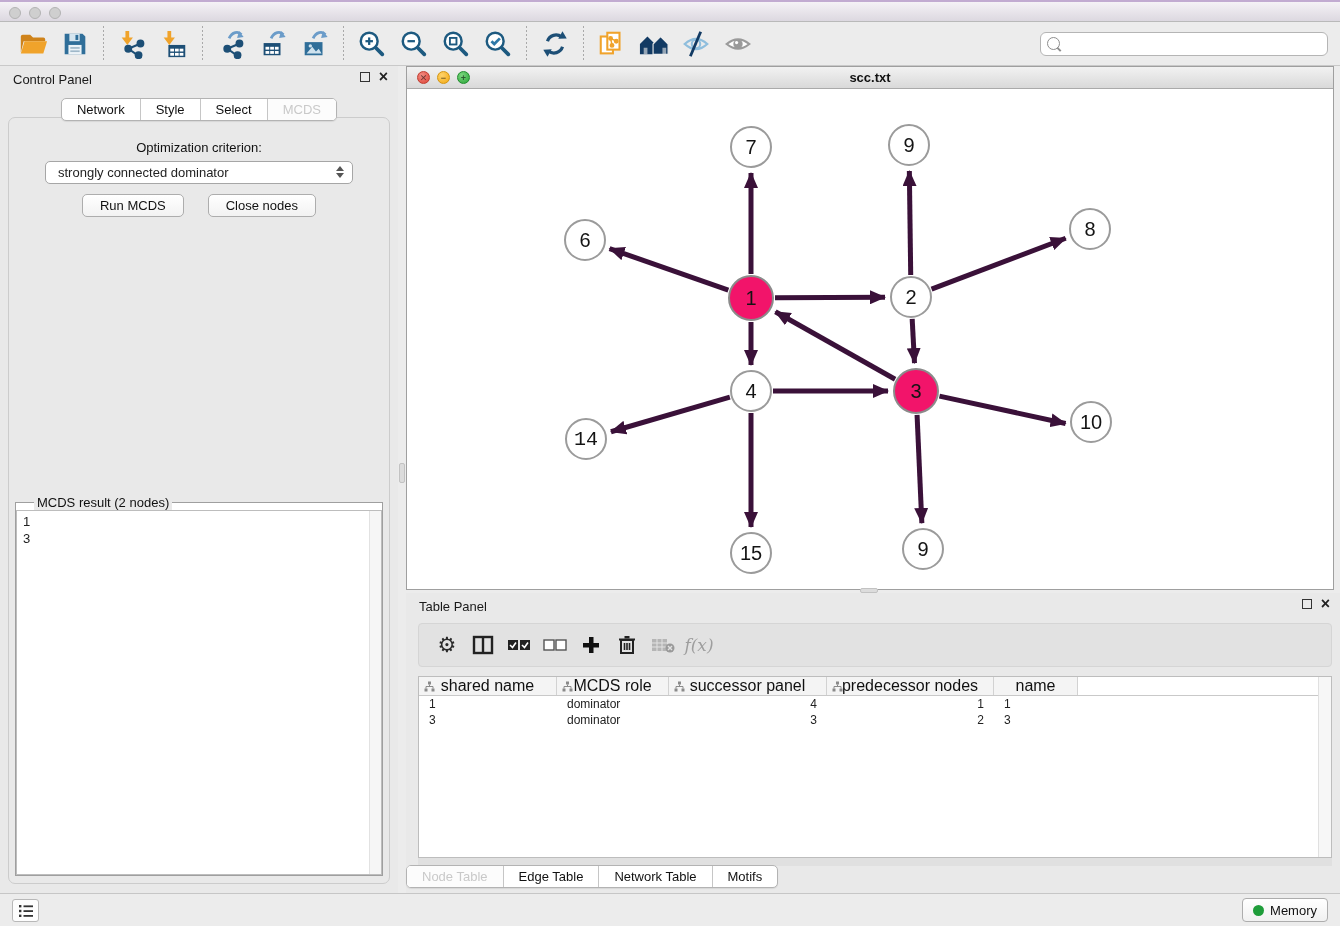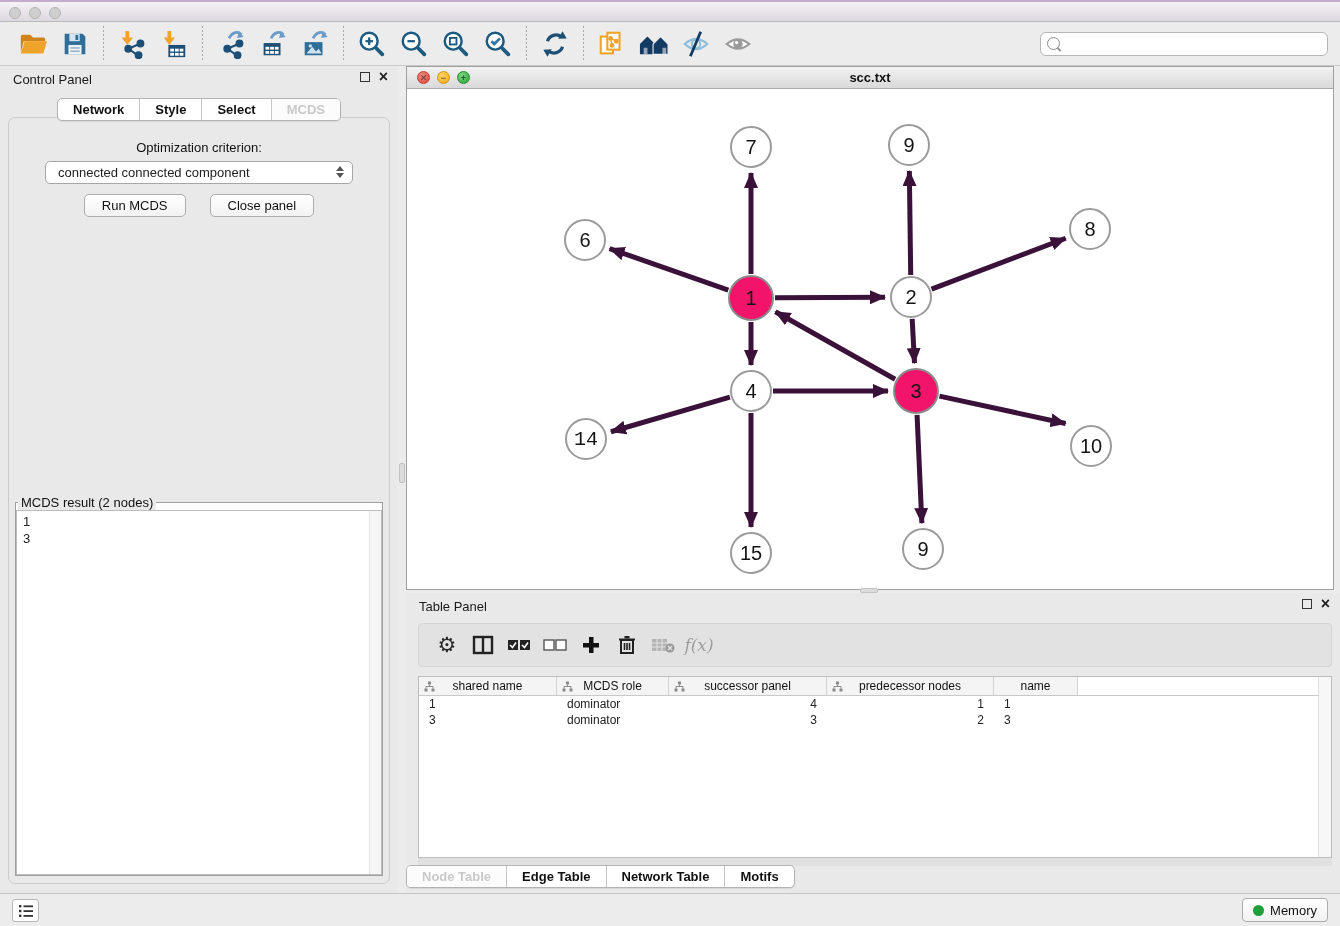--- a/index.html
+++ b/index.html
@@ -37,21 +37,21 @@
   
   #control-panel { position:absolute; left:0; top:66px; width:398px; height:827px; background:#e9e9e9; }
   .panel-head { position:absolute; left:0; top:0; width:100%; height:26px; }
   .panel-title { position:absolute; left:13px; top:6px; font-size:13px; color:#1a1a1a; }
   .panel-icons { position:absolute; right:10px; top:6px; display:flex; gap:9px; align-items:center; }
   .float-ico { width:10px; height:10px; border:1.6px solid #333; display:inline-block; }
   .close-ico { font-size:16px; font-weight:bold; color:#222; line-height:10px; }
 
   .seg-control { display:inline-flex; background:#fff; border:1px solid #b3b3b3;
     border-radius:5px; overflow:hidden; font-size:13px; box-shadow:0 1px 1px rgba(0,0,0,.08); }
-  .seg { padding:3px 15px; border-right:1px solid #c6c6c6; font-weight:bold; color:#111; white-space:nowrap; }
+  .seg { padding:3px 15px; border-right:1px solid #c6c6c6; font-weight:normal; color:#111; white-space:nowrap; }
   .seg:last-child { border-right:none; }
   .seg.active { color:#c9c9c9; background:#fcfcfc; }
 
   #cp-tabs { position:absolute; top:32px; left:0; width:100%; text-align:center; z-index:2; }
   #cp-body { position:absolute; left:8px; top:51px; right:8px; bottom:9px;
     background:#e9e9e9; border:1px solid #cccccc; border-radius:7px; }
   #opt-label { position:absolute; top:22px; width:100%; text-align:center; font-size:13px; color:#111; }
   #criterion { position:absolute; left:36px; right:36px; top:43px; height:23px; background:#fff;
     border:1px solid #a6a6a6; border-radius:5px; display:flex; align-items:center;
     padding:0 24px 0 12px; font-size:13px; }
@@ -59,21 +59,21 @@
   .tri-up { width:0; height:0; border-left:4px solid transparent; border-right:4px solid transparent;
     border-bottom:5px solid #555; }
   .tri-dn { width:0; height:0; border-left:4px solid transparent; border-right:4px solid transparent;
     border-top:5px solid #555; }
   #cp-buttons { position:absolute; top:76px; width:100%; display:flex; justify-content:center; gap:24px; }
   .pbtn { background:linear-gradient(#ffffff,#f2f2f2); border:1px solid #adadad; border-radius:5px;
     font-size:13px; padding:3px 17px; color:#111; }
 
   #result-box { position:absolute; left:6px; right:6px; top:377px; bottom:7px;
     border:1px solid #9f9f9f; background:#fff; }
-  #result-box legend { font-size:13px; padding:0 3px; margin-left:2px; color:#111; background:#e9e9e9; }
+  #result-box legend { font-size:13px; padding:0 3px; margin-left:18px; color:#111; background:#e9e9e9; }
   #result-inner { position:absolute; left:0; right:0; top:0; bottom:0; background:#fff;
     border:1px solid #bdbdbd; overflow:hidden; }
   #mcds-result-text { padding:2px 6px; font-size:13px; line-height:17px; white-space:pre; }
   .vtrack { position:absolute; right:0; top:0; bottom:0; width:12px; background:#f6f6f6;
     border-left:1px solid #e2e2e2; }
 
   
   #network-window { position:absolute; left:406px; top:66px; width:928px; height:524px;
     background:#fff; border:1px solid #9f9f9f; }
   #nw-titlebar { position:absolute; left:0; top:0; width:100%; height:22px;
@@ -98,21 +98,21 @@
   
   #table-panel { position:absolute; left:406px; top:593px; width:934px; height:300px; background:#e9e9e9; }
   #tp-toolbar { position:absolute; left:12px; right:8px; top:30px; height:44px; background:#e2e2e2;
     border:1px solid #d5d5d5; border-radius:4px; display:flex; align-items:center; padding-left:10px; }
   .tp-btn { width:36px; height:36px; display:flex; align-items:center; justify-content:center; }
   .gear-glyph { font-size:21px; color:#2a2a2a; font-family:"DejaVu Sans",sans-serif; }
   .fx { font-family:"DejaVu Serif",serif; font-style:italic; font-size:17px; color:#9e9e9e; }
 
   #table-area { position:absolute; left:12px; right:8px; top:83px; height:182px; background:#fff;
     border:1px solid #bdbdbd; }
-  #tbl-header { display:flex; height:19px; border-bottom:1px solid #c9c9c9; background:#fff; font-size:12px; }
+  #tbl-header { display:flex; height:19px; border-bottom:1px solid #c9c9c9; background:#fff; font-size:16px; }
   .hcell { position:relative; background:#f4f4f4; border-right:1px solid #d2d2d2;
     display:flex; align-items:center; justify-content:center; color:#111; flex:none; }
   .hcell .tree { position:absolute; left:5px; top:4px; }
   .hfill { flex:1; background:#fff; }
   .trow { display:flex; height:16px; font-size:12px; align-items:center; }
   .tcell { flex:none; padding:0 10px; white-space:nowrap; overflow:hidden; }
   .tbl-scroll { position:absolute; right:0; top:0; bottom:0; width:13px; background:#f7f7f7;
     border-left:1px solid #e0e0e0; }
   #tp-tabs { position:absolute; left:0; right:0; top:272px; text-align:left; }
   #tp-strip { position:absolute; left:12px; right:8px; top:265px; height:8px; background:#e0e0e0; }
@@ -315,29 +315,29 @@
     <span class="seg-control">
         <span class="seg">Network</span>
         <span class="seg">Style</span>
         <span class="seg">Select</span>
         <span class="seg active">MCDS</span>
       </span>
   </div>
   <div id="cp-body">
     <div id="opt-label">Optimization criterion:</div>
     <div id="criterion">
-      <span>connected connected component</span>
+      <span>strongly connected dominator</span>
       <span class="stepper">
         <span class="tri-up"></span>
           <span class="tri-dn"></span>
       </span>
     </div>
     <div id="cp-buttons">
       <button class="pbtn">Run MCDS</button>
-      <button class="pbtn">Close panel</button>
+      <button class="pbtn">Close nodes</button>
     </div>
     <fieldset id="result-box">
       <legend>MCDS result (2 nodes)</legend>
       <div id="result-inner">
         <div id="mcds-result-text">1
 3</div>
         <div class="vtrack"></div>
       </div>
     </fieldset>
   </div>
@@ -376,21 +376,21 @@
     <div id="node-layer">
         <div class="gnode" style="left: 323px; top: 37px; width: 42px; height: 42px;">7</div>
         <div class="gnode" style="left: 481px; top: 35px; width: 42px; height: 42px;">9</div>
         <div class="gnode" style="left: 157px; top: 130px; width: 42px; height: 42px;">6</div>
         <div class="gnode" style="left: 662px; top: 119px; width: 42px; height: 42px;">8</div>
         <div class="gnode hl" style="left: 321px; top: 186px; width: 46px; height: 46px;">1</div>
         <div class="gnode" style="left: 483px; top: 187px; width: 42px; height: 42px;">2</div>
         <div class="gnode" style="left: 323px; top: 281px; width: 42px; height: 42px;">4</div>
         <div class="gnode hl" style="left: 486px; top: 279px; width: 46px; height: 46px;">3</div>
         <div class="gnode" style="left: 158px; top: 329px; width: 42px; height: 42px; font-family: Liberation Mono, monospace;">14</div>
-        <div class="gnode" style="left: 663px; top: 336px; width: 42px; height: 42px;">10</div>
+        <div class="gnode" style="left: 663px; top: 312px; width: 42px; height: 42px;">10</div>
         <div class="gnode" style="left: 323px; top: 443px; width: 42px; height: 42px;">15</div>
         <div class="gnode" style="left: 495px; top: 439px; width: 42px; height: 42px;">9</div>
       </div>
   </div>
 </div>
 <div class="splitter-v"></div>
 <div class="splitter-h"></div>
 
 <div id="table-panel">
   <div class="panel-head">

